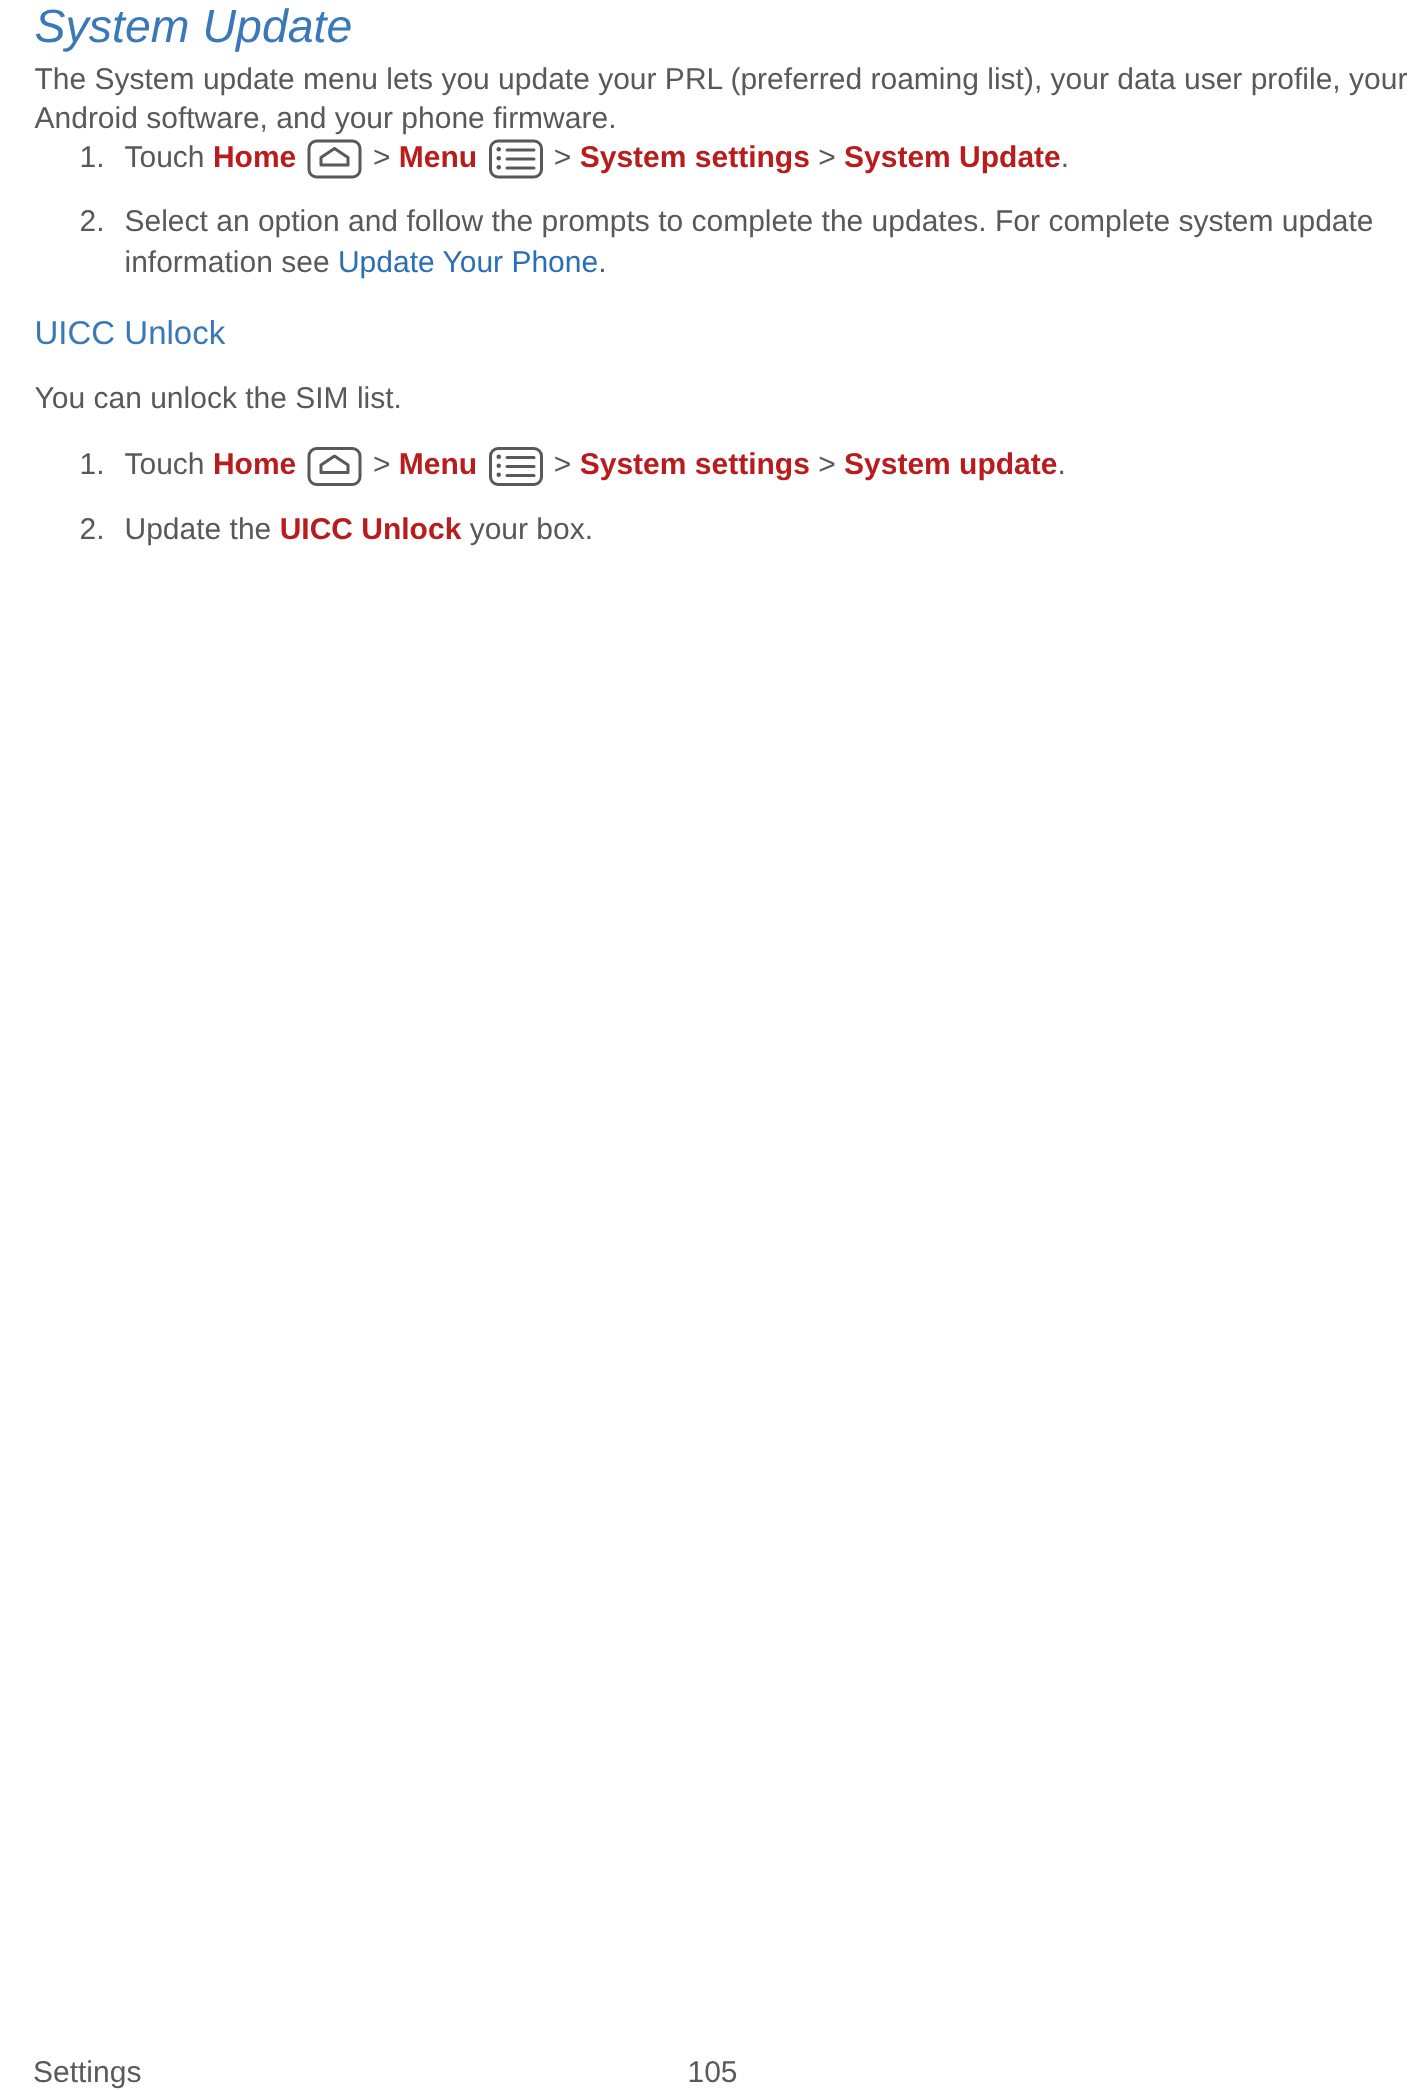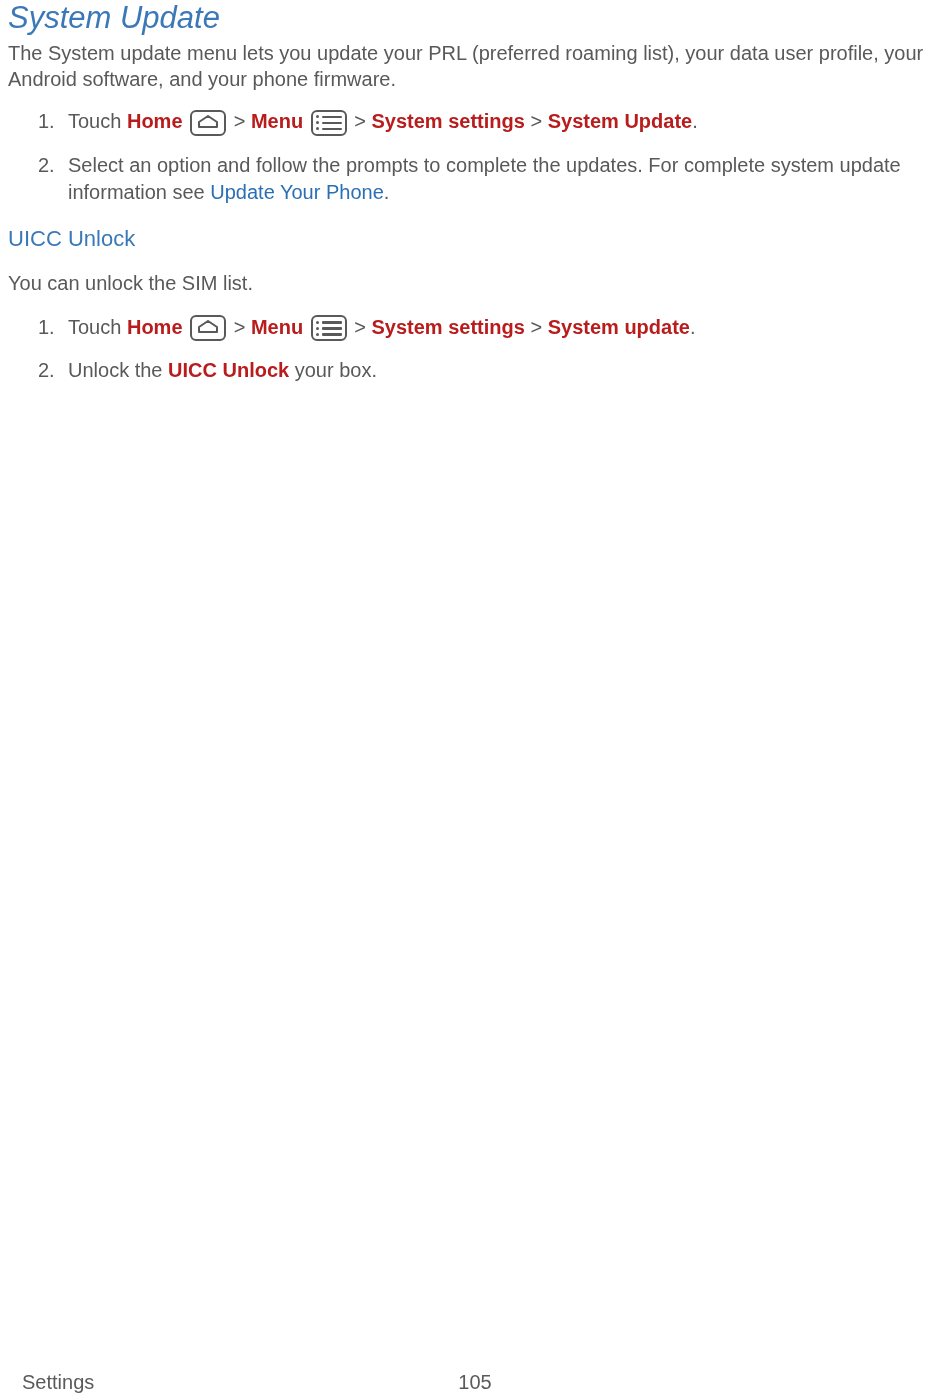--- a/index.html
+++ b/index.html
@@ -9,34 +9,33 @@
     }
     body {
       font-family: Arial, Helvetica, sans-serif;
       width: 950px;
       height: 1393px;
       position: relative;
       background: #ffffff;
       color: #4a4a4a;
     }
     .content {
-      padding: 0 8px 0 8px;
+      padding: 0 8px 0 23px;
     }
     .heading-1 {
       font-style: italic;
       font-size: 31px;
       color: #3a78b8;
       font-weight: 400;
       margin-bottom: 4px;
     }
     .intro-para {
       font-size: 20px;
       color: #595959;
       line-height: 1.3;
-      margin-bottom: 16px;
     }
     .ol {
       list-style: none;
       padding-left: 30px;
       margin-bottom: 20px;
     }
     .ol li {
       font-size: 20px;
       color: #595959;
       line-height: 1.35;
@@ -169,21 +168,21 @@
       <span class="gt"> &gt; </span><span class="bold">Menu</span>
       <span class="icon-box menu-icon">
         <span class="dot dot1"></span><span class="line line1"></span>
         <span class="dot dot2"></span><span class="line line2"></span>
         <span class="dot dot3"></span><span class="line line3"></span>
       </span>
       <span class="gt"> &gt; </span><span class="bold">System settings</span><span class="gt"> &gt; </span><span class="bold">System update</span><span>.</span>
     </li>
     <li>
       <span class="num">2.</span>
-      <span>Unlock the </span><span class="bold">UICC Unlock</span><span> your box.</span>
+      <span>Update the </span><span class="bold">UICC Unlock</span><span> your box.</span>
     </li>
   </ol>
 </div>
 
 <div class="footer">
   <span class="footer-left">Settings</span>
   <span class="footer-center">105</span>
 </div>
 
 </body></html>

